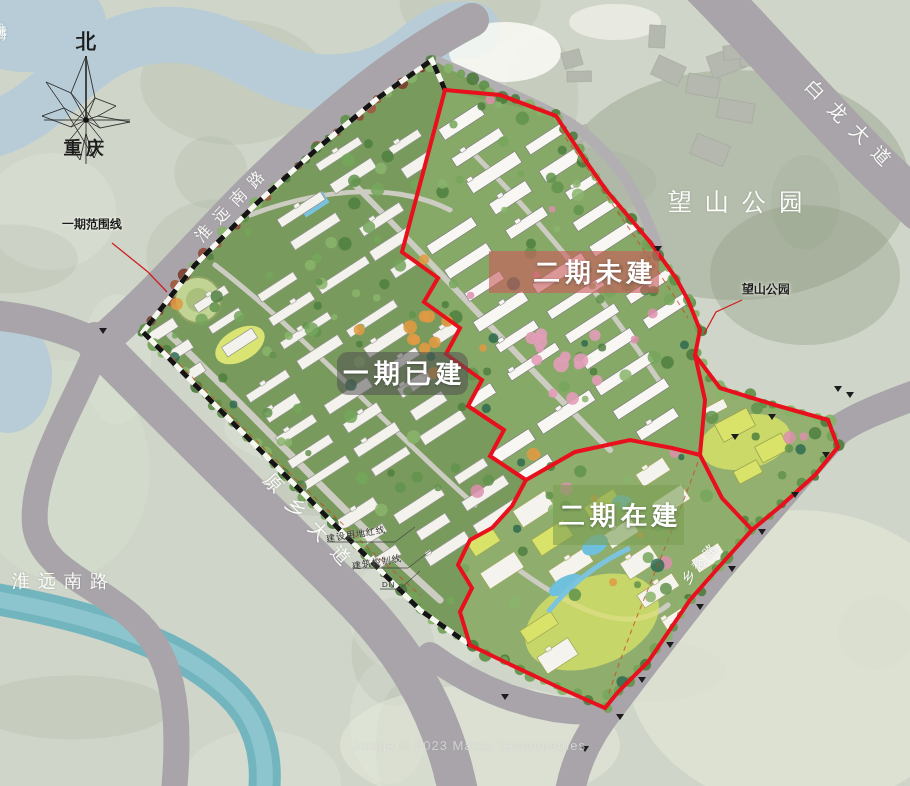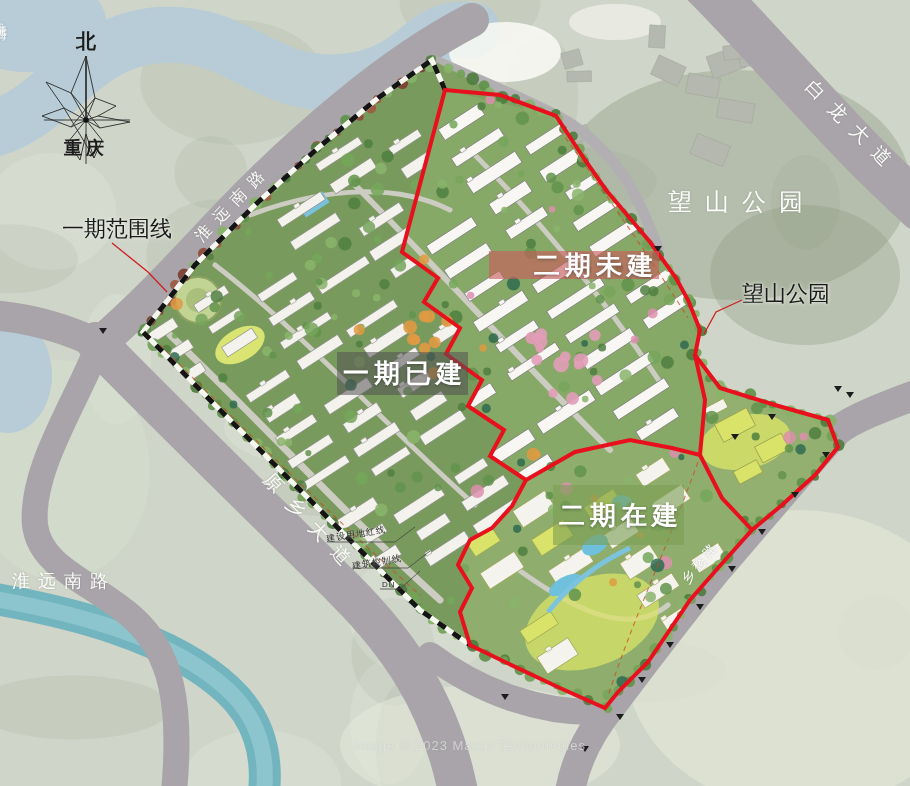--- a/index.html
+++ b/index.html
@@ -1,20 +1,20 @@
 <!DOCTYPE html>
 <html><head>
 <meta charset="utf-8">
 <style>
   html,body{margin:0;padding:0}
   body{width:910px;height:786px;position:relative;overflow:hidden;
        font-family:"Liberation Sans",sans-serif;background:#cfd5c8}
   svg{position:absolute;left:0;top:0}
   .lbl{position:absolute;white-space:nowrap;line-height:1}
-  .black-lbl{color:#1a1a1a;font-size:22px;font-weight:400;
+  .black-lbl{color:#1a1a1a;font-size:12px;font-weight:700;
              text-shadow:0 0 3px rgba(240,242,235,.9),0 0 5px rgba(240,242,235,.8)}
   .white-lbl{color:#fdfdfb;font-weight:500;text-shadow:0 0 2px rgba(90,95,90,.35)}
   .rot{transform-origin:center;}
   .badge{position:absolute;display:flex;align-items:center;justify-content:center;
          color:#fff;font-weight:700;font-size:26px;letter-spacing:5px;padding-left:5px;
          text-shadow:0 1px 3px rgba(40,40,40,.45)}
   .tiny-ann{position:absolute;color:#2c2c2c;font-size:9px;letter-spacing:1px;
             text-shadow:0 0 2px rgba(230,230,225,.8)}
   .compass-lbl{position:absolute;color:#1c1c1c;font-weight:600}
   .river-lbl{position:absolute;color:#f5f8f7;font-size:13px;letter-spacing:3px;
@@ -711,22 +711,22 @@
   </svg>
 
 <div class="lbl river-lbl" style="left:-6px;top:12px">淮远河</div>
 
 <div class="compass-lbl" style="left:76px;top:28px;font-size:20px">北</div>
 <div class="compass-lbl" style="left:64px;top:136px;font-size:18px;letter-spacing:4px">重庆</div>
 
 <div class="lbl black-lbl" style="left:62px;top:218px">一期范围线</div>
 <div class="lbl black-lbl" style="left:742px;top:283px">望山公园</div>
 
-<div class="badge" style="left: 337px; top: 352px; width: 126px; height: 43px; background: rgba(82, 82, 82, 0.55);">一期已建</div>
-<div class="badge" style="left: 489px; top: 251px; width: 126px; height: 28px; background: rgba(201, 92, 92, 0.62); padding-left: 44px;">二期未建</div>
+<div class="badge" style="left: 337px; top: 352px; width: 126px; height: 43px; background: rgba(82, 82, 82, 0.55); border-radius: 11px;">一期已建</div>
+<div class="badge" style="left: 489px; top: 251px; width: 126px; height: 42px; background: rgba(201, 92, 92, 0.62); padding-left: 44px;">二期未建</div>
 <div class="badge" style="left: 553px; top: 485px; width: 126px; height: 60px; background: rgba(122, 158, 84, 0.62);">二期在建</div>
 
 <div class="lbl white-lbl" style="left:668px;top:190px;font-size:24px;letter-spacing:13px">望山公园</div>
 <div class="lbl white-lbl" style="left:12px;top:572px;font-size:18px;letter-spacing:8px">淮远南路</div>
 
 <div class="lbl white-lbl rot" style="left:233px;top:203px;font-size:16px;letter-spacing:9px;transform:translate(-50%,-50%) rotate(-46deg)">淮远南路</div>
 <div class="lbl white-lbl rot" style="left:853px;top:127px;font-size:19px;letter-spacing:12px;transform:translate(-50%,-50%) rotate(45deg)">白龙大道</div>
 <div class="lbl white-lbl rot" style="left:312px;top:524px;font-size:19px;letter-spacing:14px;transform:translate(-50%,-50%) rotate(47deg)">原乡大道</div>
 <div class="lbl white-lbl rot" style="left:700px;top:562px;font-size:13px;letter-spacing:4px;transform:translate(-50%,-50%) rotate(-51deg)">乡愁路</div>
 

